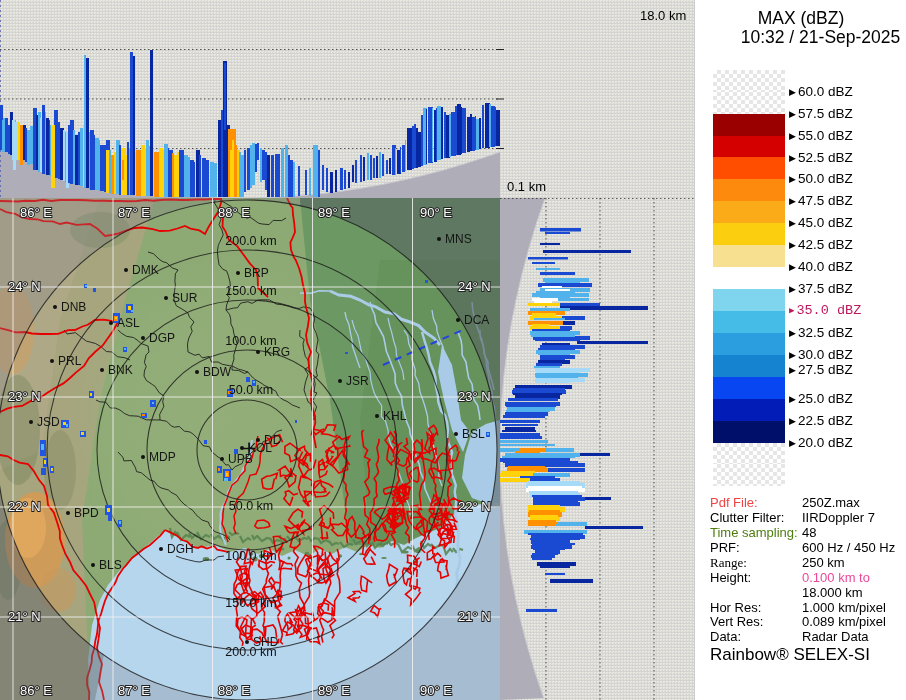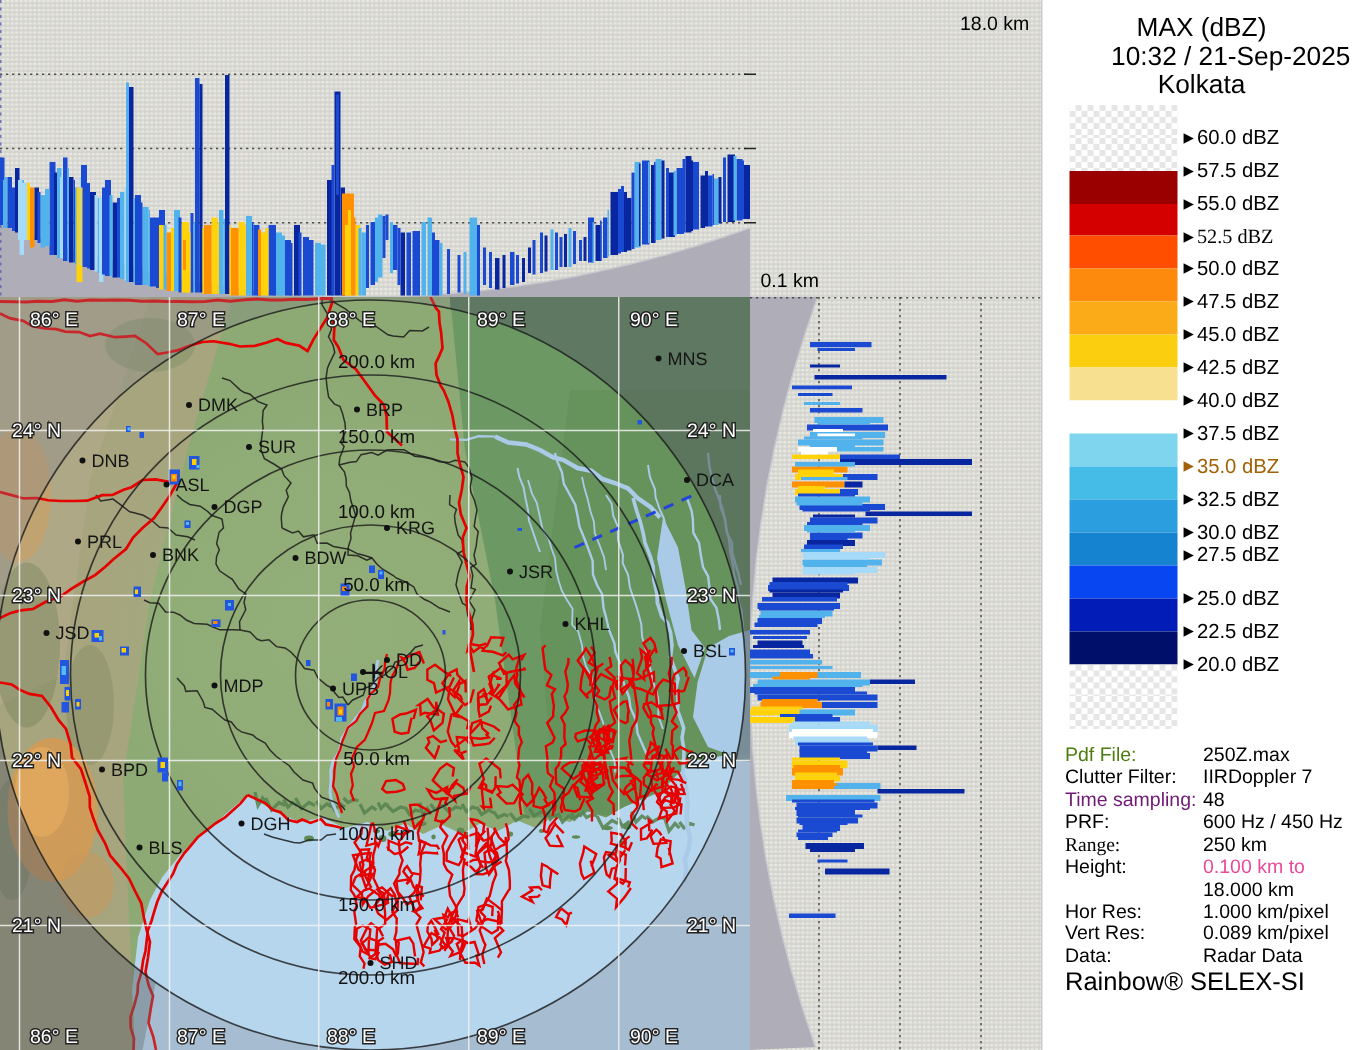--- a/index.html
+++ b/index.html
@@ -723,21 +723,20 @@
     <div style="position:absolute;left:640px;top:8px;font-size:13px;color:#000">18.0 km</div>
     <svg width="12" height="160" style="position:absolute;left:496px;top:40px">
       <line x1="0" y1="9.5" x2="8" y2="9.5" stroke="#222"></line>
       <line x1="0" y1="59" x2="8" y2="59" stroke="#222"></line>
       <line x1="0" y1="108.5" x2="8" y2="108.5" stroke="#222"></line>
     </svg>
     <div style="position:absolute;left:507px;top:179px;font-size:13px;color:#000">0.1 km</div>
     <div style="position:absolute;left:694px;top:0;width:212px;height:700px;background:#FFFFFF;border-left:1px solid #ccc">
       <div style="font-family:'Liberation Sans',sans-serif;color:#000;text-align:center;width:212px;position:absolute;left:0;top:8px;font-size:17.5px">MAX (dBZ)</div>
       <div style="font-family:'Liberation Sans',sans-serif;color:#000;text-align:center;width:251px;position:absolute;left:0;top:27px;font-size:17.5px">10:32 / 21-Sep-2025</div>
-      <div style="font-family:'Liberation Sans',sans-serif;color:#000;text-align:center;width:212px;position:absolute;left:0;top:46px;font-size:17.5px">Kolkata</div>
       <div style="position:absolute;left:18px;top:69.7px;width:72px;height:21.93px;background-image:conic-gradient(#e6e6e6 25%,#fff 0 50%,#e6e6e6 0 75%,#fff 0);background-size:8px 8px;"></div>
       <div style="position:absolute;left:18px;top:91.6px;width:72px;height:21.93px;background-image:conic-gradient(#e6e6e6 25%,#fff 0 50%,#e6e6e6 0 75%,#fff 0);background-size:8px 8px;"></div>
       <div style="position:absolute;left:18px;top:113.6px;width:72px;height:21.93px;background:#9A0000"></div>
       <div style="position:absolute;left:18px;top:135.5px;width:72px;height:21.93px;background:#D40000"></div>
       <div style="position:absolute;left:18px;top:157.4px;width:72px;height:21.93px;background:#FF4E00"></div>
       <div style="position:absolute;left:18px;top:179.4px;width:72px;height:21.93px;background:#FD8A0D"></div>
       <div style="position:absolute;left:18px;top:201.3px;width:72px;height:21.93px;background:#FBAB18"></div>
       <div style="position:absolute;left:18px;top:223.2px;width:72px;height:21.93px;background:#FBCE10"></div>
       <div style="position:absolute;left:18px;top:245.1px;width:72px;height:21.93px;background:#F7E191"></div>
       <div style="position:absolute;left:18px;top:267.1px;width:72px;height:21.93px;background:#FFFFFF"></div>
@@ -746,39 +745,39 @@
       <div style="position:absolute;left:18px;top:332.9px;width:72px;height:21.93px;background:#2B9EDF"></div>
       <div style="position:absolute;left:18px;top:354.8px;width:72px;height:21.93px;background:#1583CF"></div>
       <div style="position:absolute;left:18px;top:376.7px;width:72px;height:21.93px;background:#0746F1"></div>
       <div style="position:absolute;left:18px;top:398.6px;width:72px;height:21.93px;background:#021CB8"></div>
       <div style="position:absolute;left:18px;top:420.6px;width:72px;height:21.93px;background:#00106A"></div>
       <div style="position:absolute;left:18px;top:442.5px;width:72px;height:21.93px;background-image:conic-gradient(#e6e6e6 25%,#fff 0 50%,#e6e6e6 0 75%,#fff 0);background-size:8px 8px;"></div>
       <div style="position:absolute;left:18px;top:464.4px;width:72px;height:21.93px;background-image:conic-gradient(#e6e6e6 25%,#fff 0 50%,#e6e6e6 0 75%,#fff 0);background-size:8px 8px;"></div>
       <div style="font-family:'Liberation Sans',sans-serif;font-size:13.5px;color:#000;position:absolute;left:94px;white-space:nowrap;top:83.7px"><span style="font-size:9px;vertical-align:1.5px;letter-spacing:2px">▶</span>60.0 dBZ</div>
       <div style="font-family:'Liberation Sans',sans-serif;font-size:13.5px;color:#000;position:absolute;left:94px;white-space:nowrap;top:105.6px"><span style="font-size:9px;vertical-align:1.5px;letter-spacing:2px">▶</span>57.5 dBZ</div>
       <div style="font-family:'Liberation Sans',sans-serif;font-size:13.5px;color:#000;position:absolute;left:94px;white-space:nowrap;top:127.6px"><span style="font-size:9px;vertical-align:1.5px;letter-spacing:2px">▶</span>55.0 dBZ</div>
-      <div style="font-family:Liberation Serif, serif;font-size:13.5px;color:#000;position:absolute;left:94px;white-space:nowrap;top:149.5px"><span style="font-size:9px;vertical-align:1.5px;letter-spacing:2px">▶</span>52.5 dBZ</div>
+      <div style="font-family:Liberation Sans, sans-serif;font-size:13.5px;color:#000;position:absolute;left:94px;white-space:nowrap;top:149.5px"><span style="font-size:9px;vertical-align:1.5px;letter-spacing:2px">▶</span>52.5 dBZ</div>
       <div style="font-family:'Liberation Sans',sans-serif;font-size:13.5px;color:#000;position:absolute;left:94px;white-space:nowrap;top:171.4px"><span style="font-size:9px;vertical-align:1.5px;letter-spacing:2px">▶</span>50.0 dBZ</div>
       <div style="font-family:'Liberation Sans',sans-serif;font-size:13.5px;color:#000;position:absolute;left:94px;white-space:nowrap;top:193.4px"><span style="font-size:9px;vertical-align:1.5px;letter-spacing:2px">▶</span>47.5 dBZ</div>
       <div style="font-family:'Liberation Sans',sans-serif;font-size:13.5px;color:#000;position:absolute;left:94px;white-space:nowrap;top:215.3px"><span style="font-size:9px;vertical-align:1.5px;letter-spacing:2px">▶</span>45.0 dBZ</div>
       <div style="font-family:'Liberation Sans',sans-serif;font-size:13.5px;color:#000;position:absolute;left:94px;white-space:nowrap;top:237.2px"><span style="font-size:9px;vertical-align:1.5px;letter-spacing:2px">▶</span>42.5 dBZ</div>
       <div style="font-family:'Liberation Sans',sans-serif;font-size:13.5px;color:#000;position:absolute;left:94px;white-space:nowrap;top:259.1px"><span style="font-size:9px;vertical-align:1.5px;letter-spacing:2px">▶</span>40.0 dBZ</div>
       <div style="font-family:Liberation Sans, sans-serif;font-size:13.5px;color:#000;position:absolute;left:94px;white-space:nowrap;top:281.1px"><span style="font-size:9px;vertical-align:1.5px;letter-spacing:2px">▶</span>37.5 dBZ</div>
-      <div style="font-family:Liberation Sans, sans-serif;font-size:13.5px;color:#a16207;position:absolute;left:94px;white-space:nowrap;top:303.0px"><span style="font-size:9px;vertical-align:1.5px;letter-spacing:2px">▶</span>35.0 dBZ</div>
+      <div style="font-family:Liberation Mono, monospace;font-size:13.5px;color:#be185d;position:absolute;left:94px;white-space:nowrap;top:303.0px"><span style="font-size:9px;vertical-align:1.5px;letter-spacing:2px">▶</span>35.0 dBZ</div>
       <div style="font-family:Liberation Sans, sans-serif;font-size:13.5px;color:#000;position:absolute;left:94px;white-space:nowrap;top:324.9px"><span style="font-size:9px;vertical-align:1.5px;letter-spacing:2px">▶</span>32.5 dBZ</div>
       <div style="font-family:'Liberation Sans',sans-serif;font-size:13.5px;color:#000;position:absolute;left:94px;white-space:nowrap;top:346.9px"><span style="font-size:9px;vertical-align:1.5px;letter-spacing:2px">▶</span>30.0 dBZ</div>
       <div style="font-family:'Liberation Sans',sans-serif;font-size:13.5px;color:#000;position:absolute;left:94px;white-space:nowrap;top:362px"><span style="font-size:9px;vertical-align:1.5px;letter-spacing:2px">▶</span>27.5 dBZ</div>
       <div style="font-family:'Liberation Sans',sans-serif;font-size:13.5px;color:#000;position:absolute;left:94px;white-space:nowrap;top:390.7px"><span style="font-size:9px;vertical-align:1.5px;letter-spacing:2px">▶</span>25.0 dBZ</div>
       <div style="font-family:'Liberation Sans',sans-serif;font-size:13.5px;color:#000;position:absolute;left:94px;white-space:nowrap;top:412.6px"><span style="font-size:9px;vertical-align:1.5px;letter-spacing:2px">▶</span>22.5 dBZ</div>
       <div style="font-family:'Liberation Sans',sans-serif;font-size:13.5px;color:#000;position:absolute;left:94px;white-space:nowrap;top:434.6px"><span style="font-size:9px;vertical-align:1.5px;letter-spacing:2px">▶</span>20.0 dBZ</div>
-      <div style="font-family:'Liberation Sans',sans-serif;font-size:13px;color:#4d7c0f;position:absolute;white-space:nowrap;left:15px;top:494.5px">Pdf File:</div>
+      <div style="font-family:'Liberation Sans',sans-serif;font-size:13px;color:#ef4444;position:absolute;white-space:nowrap;left:15px;top:494.5px">Pdf File:</div>
       <div style="font-family:'Liberation Sans',sans-serif;font-size:13px;color:#000;position:absolute;white-space:nowrap;left:107px;top:494.5px">250Z.max</div>
       <div style="font-family:'Liberation Sans',sans-serif;font-size:13px;color:#000;position:absolute;white-space:nowrap;left:15px;top:510.2px">Clutter Filter:</div>
       <div style="font-family:'Liberation Sans',sans-serif;font-size:13px;color:#000;position:absolute;white-space:nowrap;left:107px;top:510.2px">IIRDoppler 7</div>
-      <div style="font-family:'Liberation Sans',sans-serif;font-size:13px;color:#701a75;position:absolute;white-space:nowrap;left:15px;top:525.3px">Time sampling:</div>
+      <div style="font-family:'Liberation Sans',sans-serif;font-size:13px;color:#4d7c0f;position:absolute;white-space:nowrap;left:15px;top:525.3px">Time sampling:</div>
       <div style="font-family:'Liberation Sans',sans-serif;font-size:13px;color:#000;position:absolute;white-space:nowrap;left:107px;top:525.3px">48</div>
       <div style="font-family:'Liberation Sans',sans-serif;font-size:13px;color:#000;position:absolute;white-space:nowrap;left:15px;top:540.1px">PRF:</div>
       <div style="font-family:'Liberation Sans',sans-serif;font-size:13px;color:#000;position:absolute;white-space:nowrap;left:107px;top:540.1px">600 Hz / 450 Hz</div>
       <div style="font-family:Liberation Serif, serif;font-size:13px;color:#000;position:absolute;white-space:nowrap;left:15px;top:555.2px">Range:</div>
       <div style="font-family:'Liberation Sans',sans-serif;font-size:13px;color:#000;position:absolute;white-space:nowrap;left:107px;top:555.2px">250 km</div>
       <div style="font-family:'Liberation Sans',sans-serif;font-size:13px;color:#000;position:absolute;white-space:nowrap;left:15px;top:570.3px">Height:</div>
       <div style="font-family:'Liberation Sans',sans-serif;font-size:13px;color:#ec4899;position:absolute;white-space:nowrap;left:107px;top:570.3px">0.100 km to</div>
       <div style="font-family:'Liberation Sans',sans-serif;font-size:13px;color:#000;position:absolute;white-space:nowrap;left:107px;top:584.8px">18.000 km</div>
       <div style="font-family:'Liberation Sans',sans-serif;font-size:13px;color:#000;position:absolute;white-space:nowrap;left:15px;top:599.5px">Hor Res:</div>
       <div style="font-family:'Liberation Sans',sans-serif;font-size:13px;color:#000;position:absolute;white-space:nowrap;left:107px;top:599.5px">1.000 km/pixel</div>

